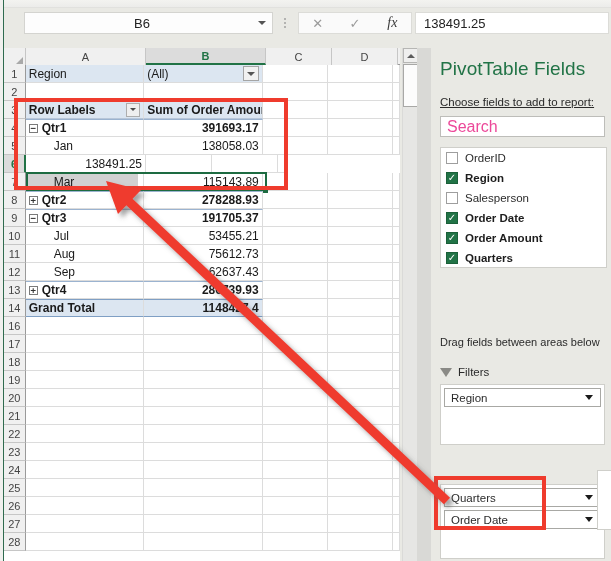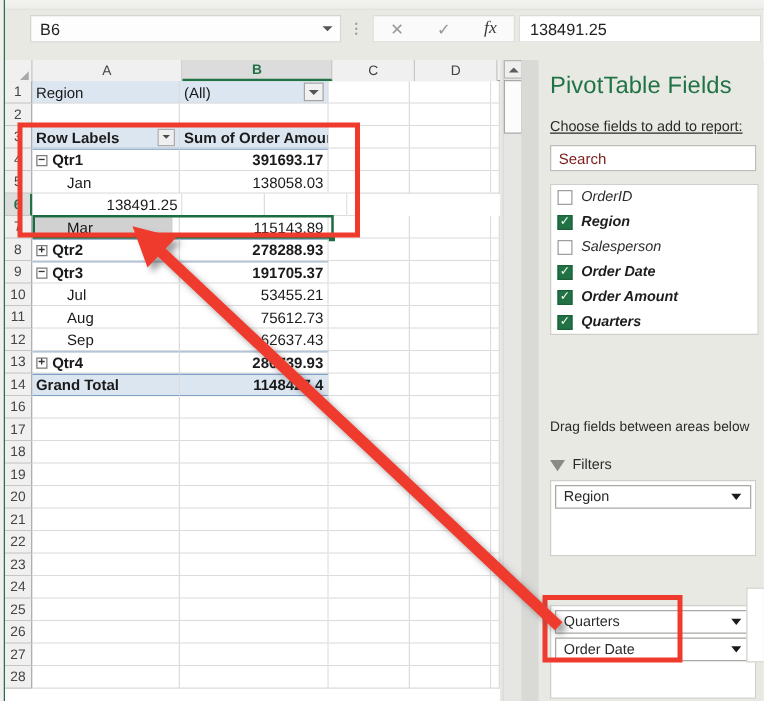--- a/index.html
+++ b/index.html
@@ -27,20 +27,21 @@
     background: #f0f0ee; border-right: 1px solid #2f6b4f;
   }
   .namebox {
     position: absolute; left: 24px; top: 12px; width: 249px; height: 22px;
     background: #fdfdfd; border: 1px solid #d4d4d0;
     display: flex; align-items: center;
   }
   .namebox-text {
     font-size: 13px; color: #222; padding-left: 7px; flex: 1;
     letter-spacing: .1px;
+    text-align: center;
   }
   .namebox-arrow {
     width: 20px; height: 20px; display: flex;
     align-items: center; justify-content: center;
   }
   .caret-dn {
     width: 0; height: 0;
     border-left: 4px solid transparent;
     border-right: 4px solid transparent;
     border-top: 4px solid #555;
@@ -197,28 +198,28 @@
   }
   .panel-sub {
     position: absolute; left: 9px; top: 48px;
     font-size: 11.5px; color: #2a2a2a; text-decoration: underline;
   }
   .search {
     position: absolute; left: 9px; top: 68px; width: 165px; height: 21px;
     background: #ffffff; border: 1px solid #bdbdb9;
     display:flex; align-items:center;
   }
-  .search span { font-size: 12px; color: #7f1d1d; padding-left: 6px; }
+  .search span { font-size: 16px; color: #ec4899; padding-left: 6px; }
 
   .fieldlist {
     position: absolute; left: 9px; top: 99px; width: 167px; height: 121px;
     background: #ffffff; border: 1px solid #cfcfca;
     overflow: hidden;
   }
-  .fitem { display:flex; align-items:center; height: 20px; padding-left: 5px; font-style: italic; }
+  .fitem { display:flex; align-items:center; height: 20px; padding-left: 5px; }
   .cbx {
     width: 12px; height: 12px; border: 1px solid #9e9e9e; background: #fff;
     flex: 0 0 auto; margin-right: 7px;
   }
   .cbx.on {
     background: #217346; border-color: #1b6039;
     display:flex; align-items:center; justify-content:center;
   }
   .cbx.on::after {
     content: "✓"; color: #ffffff; font-size: 10px; line-height: 10px;

